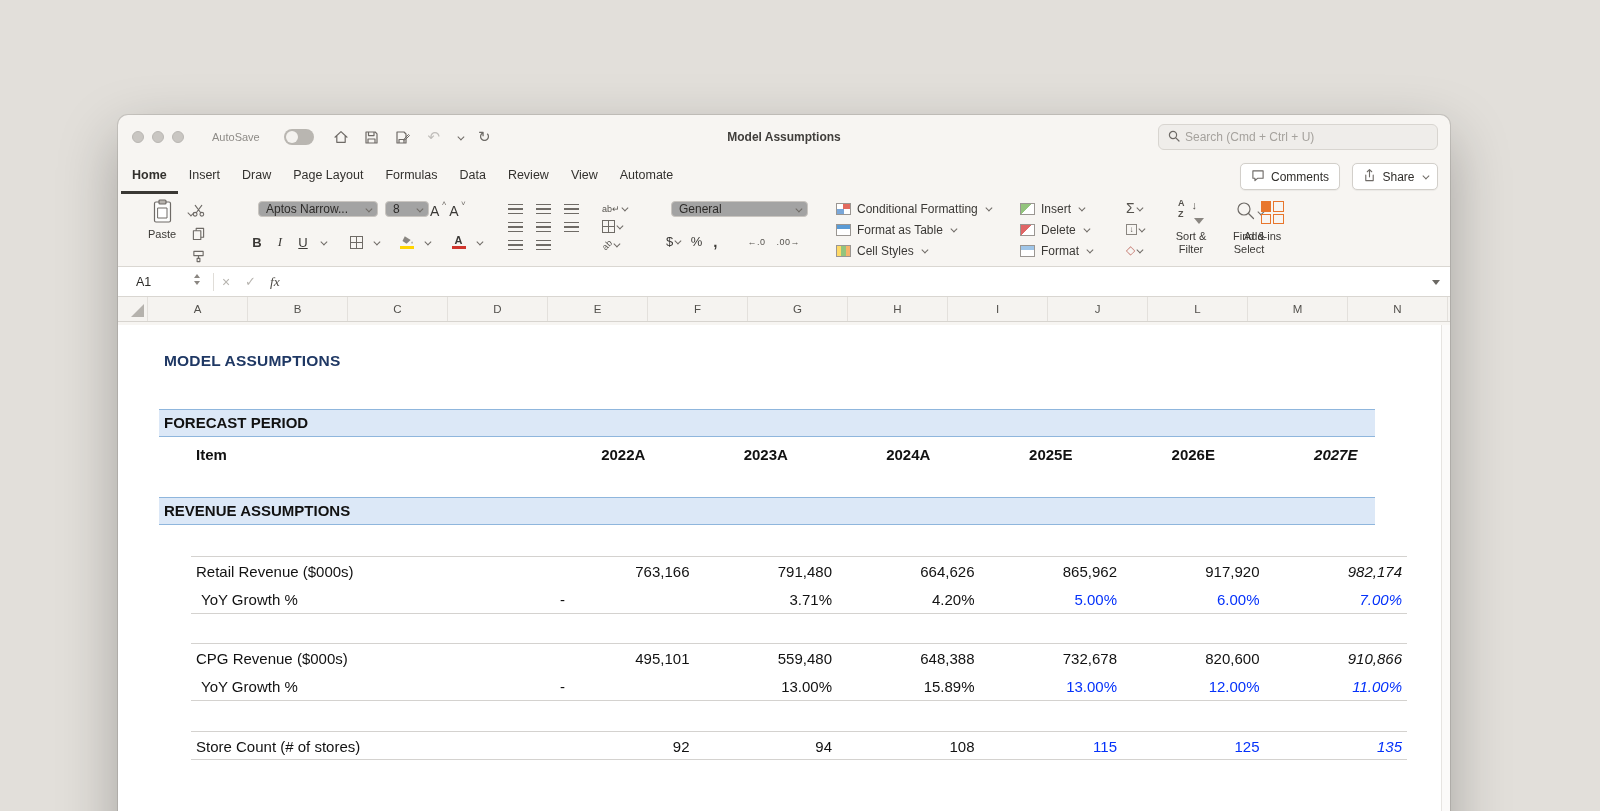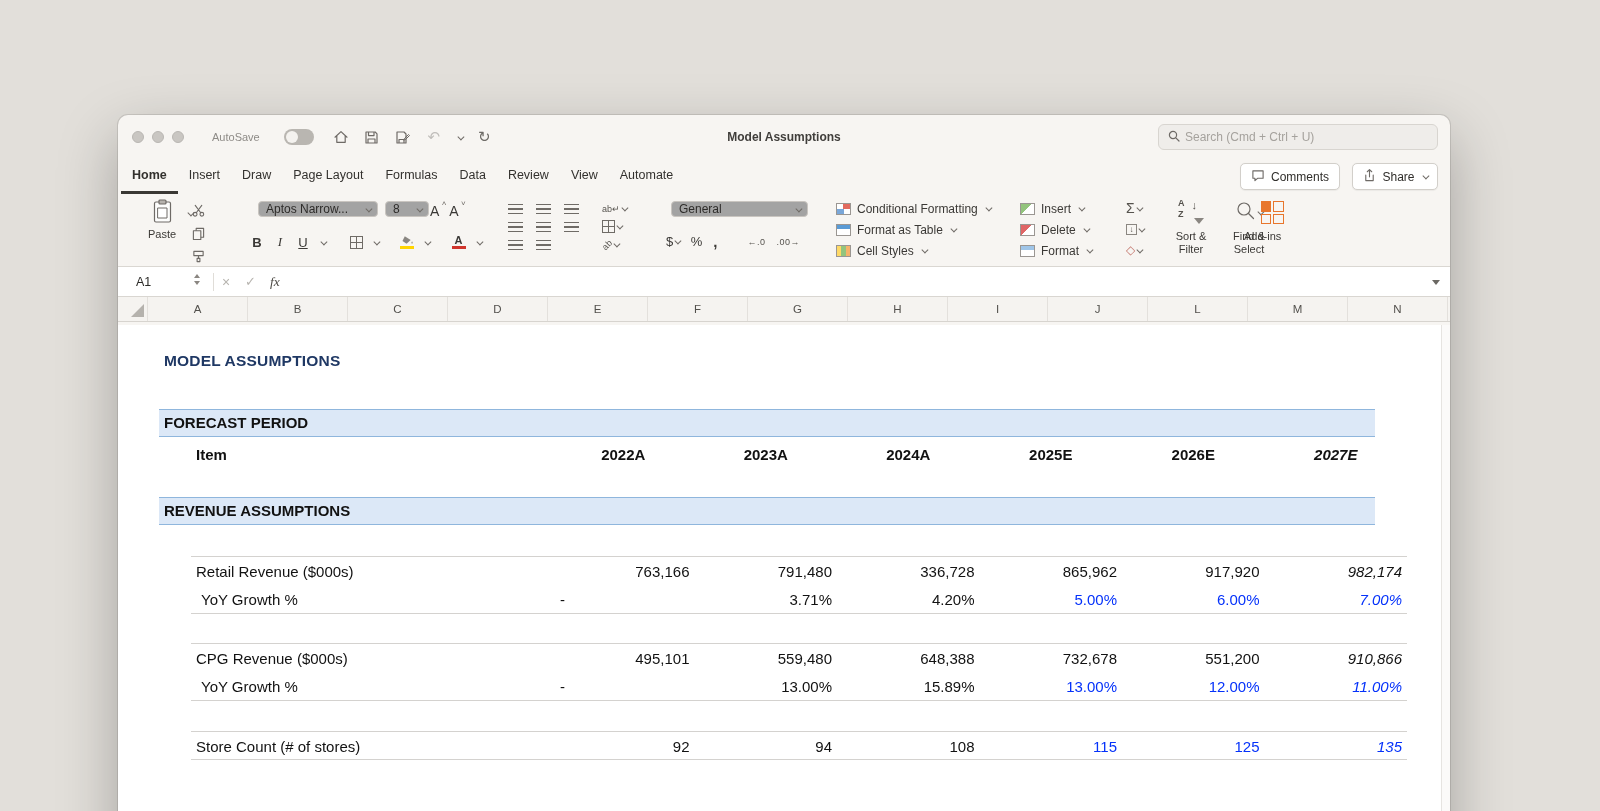--- a/index.html
+++ b/index.html
@@ -489,42 +489,42 @@
       <span class="cell yc c4">2026E</span>
       <span class="cell yc c5">2027E</span>
     </div>
 
     <div class="sband" style="top:172px">REVENUE ASSUMPTIONS</div>
 
     <div class="srow bt" style="top:231px">
       <span class="lbl">Retail Revenue ($000s)</span>
       <span class="cell c0">763,166</span>
       <span class="cell c1">791,480</span>
-      <span class="cell c2">336,728</span>
+      <span class="cell c2">664,626</span>
       <span class="cell c3">865,962</span>
       <span class="cell c4">917,920</span>
       <span class="cell c5">982,174</span>
     </div>
     <div class="srow bb" style="top:260px">
       <span class="lbl ind">YoY Growth %</span>
       <span class="cell c0 dashcell">-</span>
       <span class="cell c1">3.71%</span>
       <span class="cell c2">4.20%</span>
       <span class="cell c3 est">5.00%</span>
       <span class="cell c4 est">6.00%</span>
       <span class="cell c5 est">7.00%</span>
     </div>
 
     <div class="srow bt" style="top:318px">
       <span class="lbl">CPG Revenue ($000s)</span>
       <span class="cell c0">495,101</span>
       <span class="cell c1">559,480</span>
       <span class="cell c2">648,388</span>
       <span class="cell c3">732,678</span>
-      <span class="cell c4">551,200</span>
+      <span class="cell c4">820,600</span>
       <span class="cell c5">910,866</span>
     </div>
     <div class="srow bb" style="top:347px">
       <span class="lbl ind">YoY Growth %</span>
       <span class="cell c0 dashcell">-</span>
       <span class="cell c1">13.00%</span>
       <span class="cell c2">15.89%</span>
       <span class="cell c3 est">13.00%</span>
       <span class="cell c4 est">12.00%</span>
       <span class="cell c5 est">11.00%</span>

